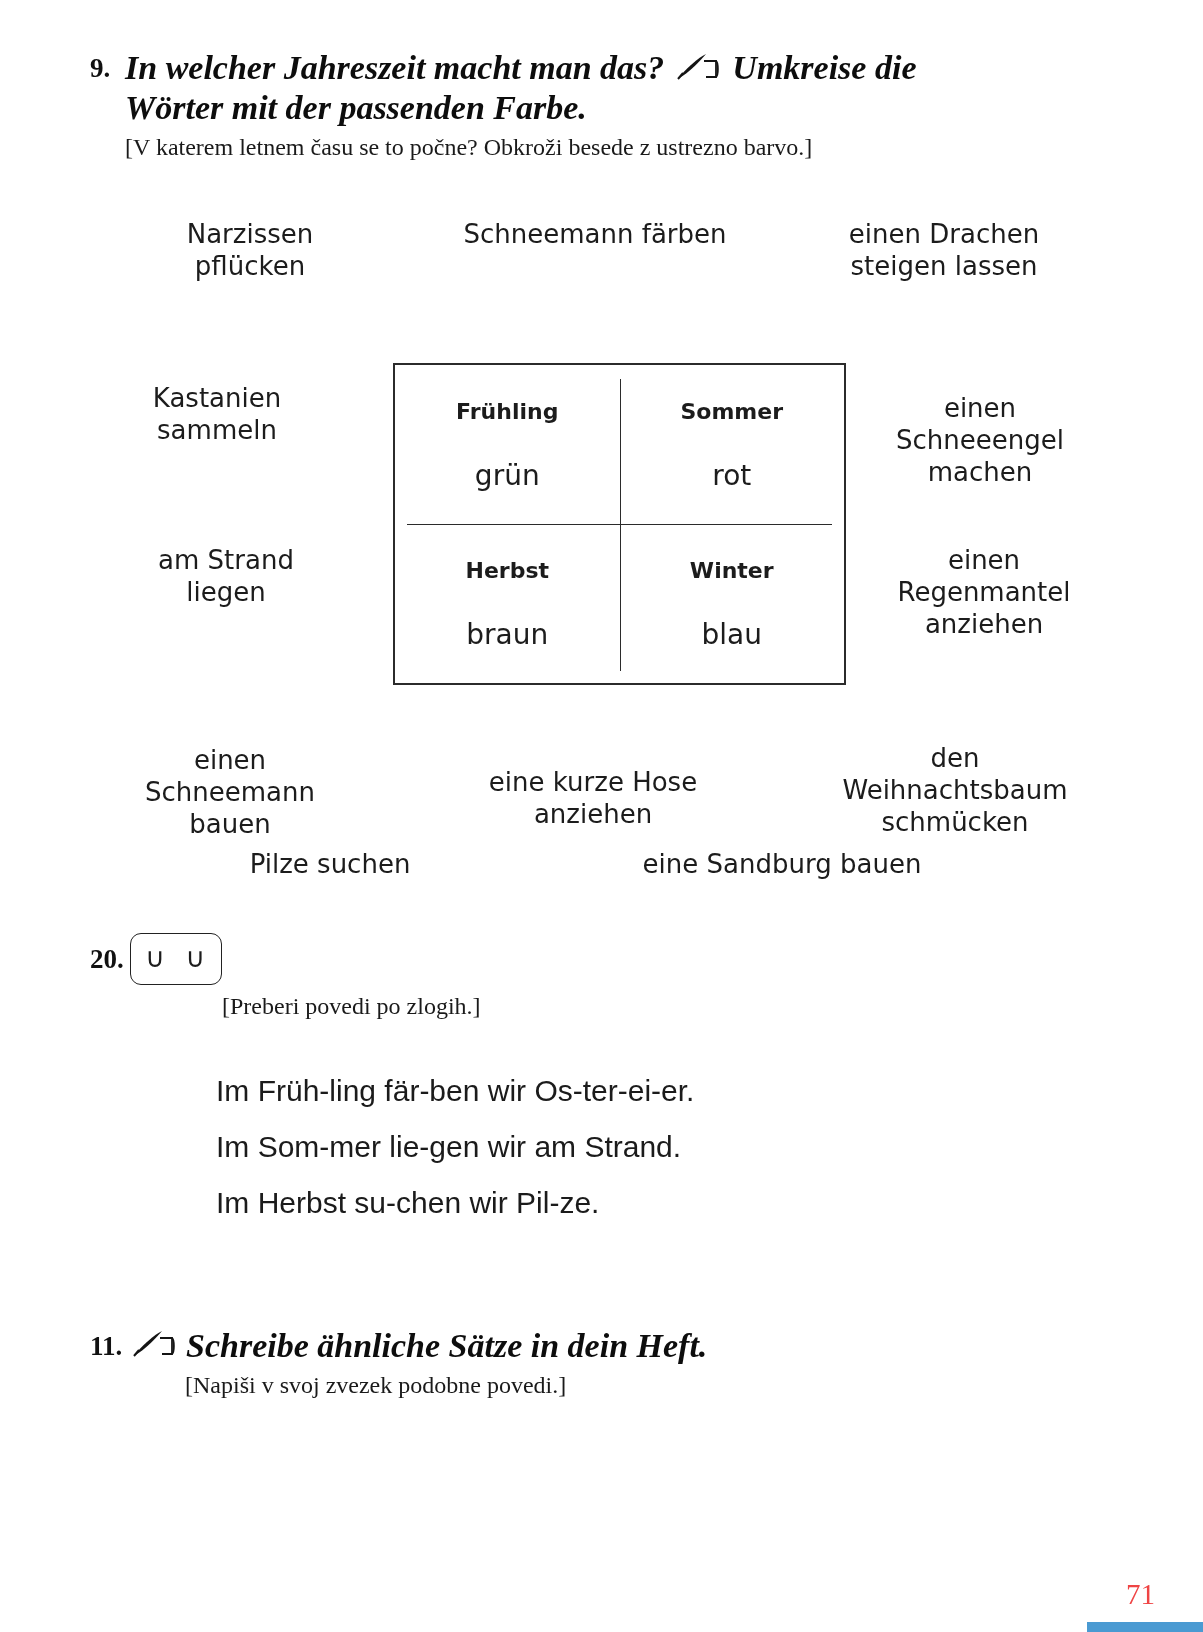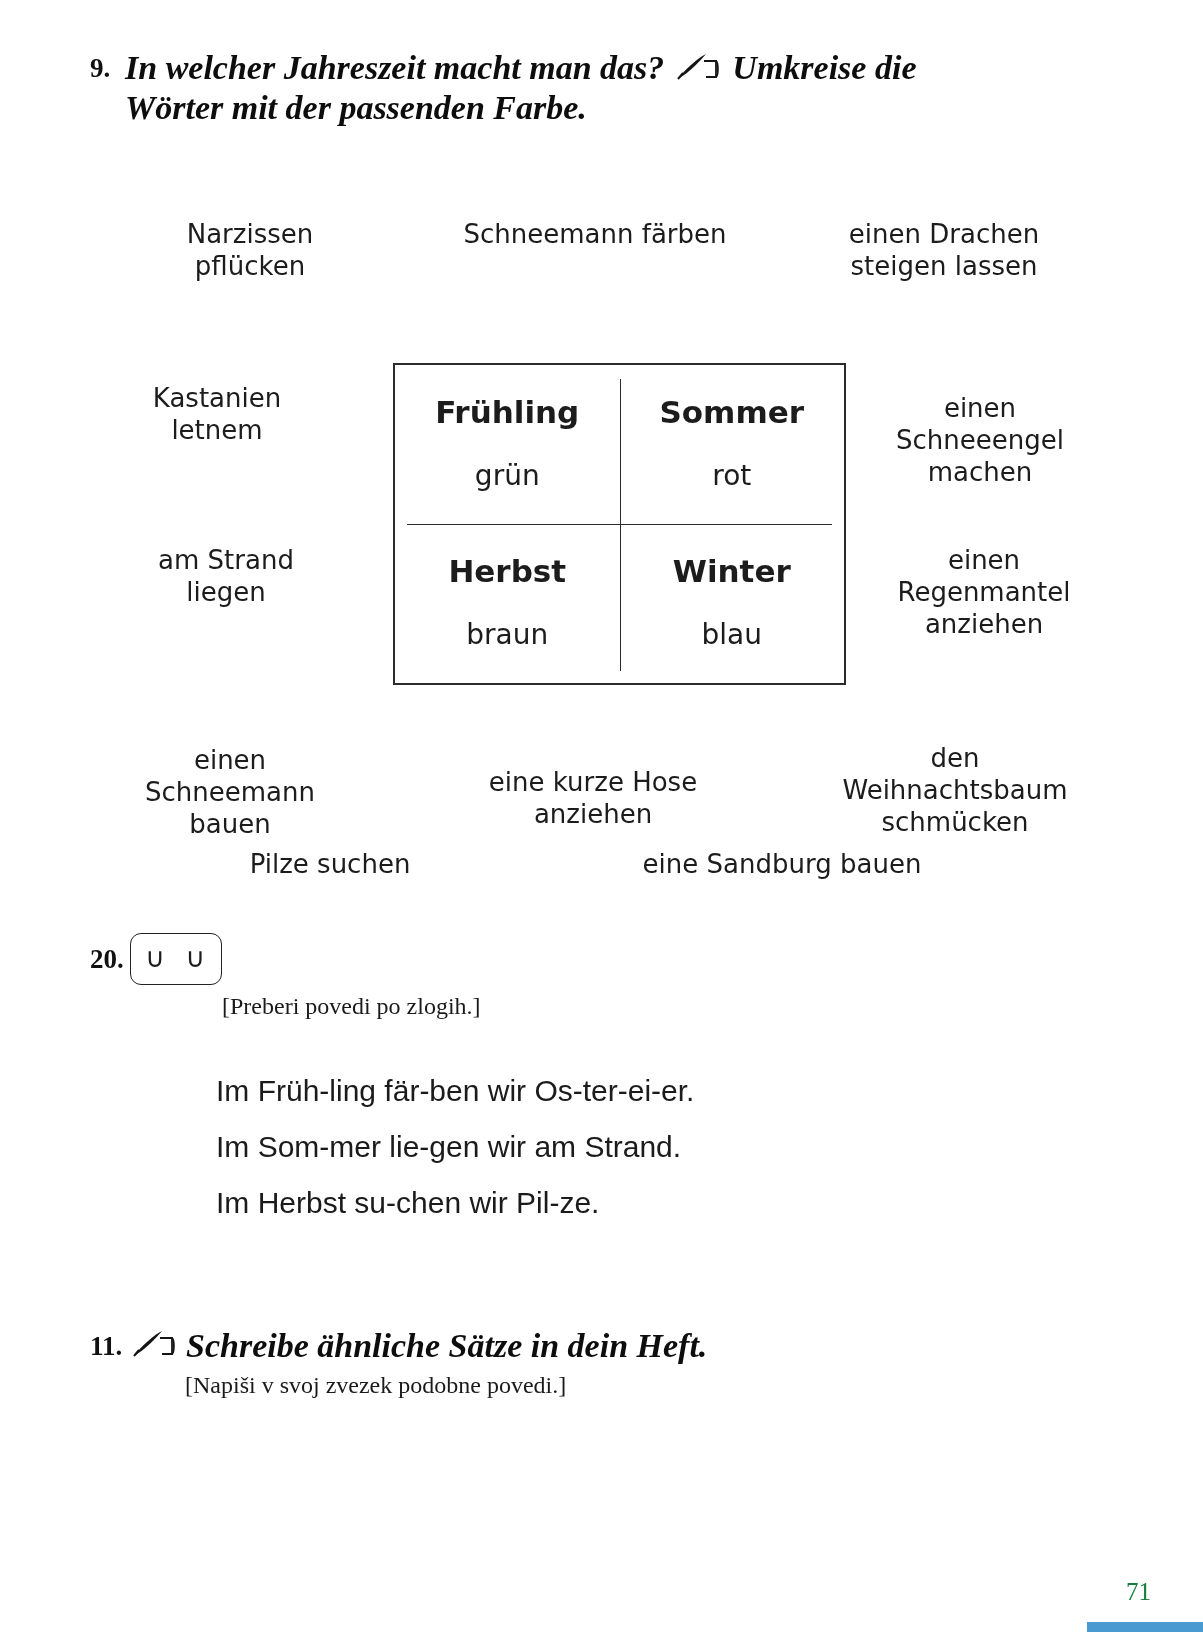--- a/index.html
+++ b/index.html
@@ -61,21 +61,21 @@
     position: absolute; inset: 0;
     display: grid;
     grid-template-columns: 1fr 1fr;
     grid-template-rows: 1fr 1fr;
   }
   .season-cell {
     display: flex; flex-direction: column; align-items: center;
     padding-top: 27px;
     font-family: "DejaVu Sans", sans-serif;
   }
-  .season-name { font-size: 31px; font-weight: bold; color: #1c1c1c; line-height: 40px; }
+  .season-name { font-size: 22px; font-weight: bold; color: #1c1c1c; line-height: 40px; }
   .season-color { font-size: 28px; color: #1c1c1c; line-height: 36px; margin-top: 26px; }
 
   
   .ex10-row { display: flex; align-items: center; }
   .ex10-row .ex-num { width: 40px; }
   .syllable-box {
     border: 1.7px solid #222;
     border-radius: 11px;
     height: 52px; min-width: 76px;
     display: flex; align-items: center; justify-content: center;
@@ -91,51 +91,52 @@
   .sentences {
     position: absolute; left: 216px; top: 1072px;
     font-family: "Liberation Sans", sans-serif;
     font-size: 30px; color: #1b1b1b;
   }
   .sentence { height: 56px; line-height: 38px; }
 
   
   .page-number {
     position: absolute; left: 1126px; top: 1578px;
-    font-size: 25px; color: #15803d;
+    font-size: 29px; color: #ef4444;
   }
   .footer-bar {
     position: absolute; right: 0; bottom: 0;
     width: 116px; height: 10px;
   }
 </style>
 </head>
 <body>
 
 <div class="exercise" style="top:50px; width:870px;">
   <div class="ex-head">
     <div class="ex-num">9.</div>
     <div class="ex-title" style="width:820px;"><span>In welcher Jahreszeit macht man das?</span><span class="pen-icon-wrap"><svg width="48" height="32" viewBox="0 0 48 32">
           <path d="M4 28 L10 24 C16 20 26 10 32 3 C24 7 14 16 8 23 Z" fill="#141414"></path>
           <path d="M4 28 L9 22" stroke="#141414" stroke-width="2" fill="none"></path>
           <path d="M30 10 h12 v16 h-10" fill="none" stroke="#141414" stroke-width="1.8"></path>
           <path d="M42 10 c2.5 2 2.5 14 0 16" fill="none" stroke="#141414" stroke-width="1.8"></path>
         </svg></span><span>Umkreise die Wörter mit der passenden Farbe.</span>
     </div>
   </div>
+  <div class="ex-translation" style="margin-left:35px;">[V katerem letnem času se to počne? Obkroži besede z ustrezno barvo.]</div>
 </div>
 
 <div>
   <div class="phrase" style="left:250px; top:218px;">Narzissen
 pflücken</div>
   <div class="phrase" style="left:595px; top:218px;">Schneemann färben</div>
   <div class="phrase" style="left:944px; top:218px;">einen Drachen
 steigen lassen</div>
   <div class="phrase" style="left:217px; top:382px;">Kastanien
-letnem</div>
+sammeln</div>
   <div class="phrase" style="left:980px; top:392px;">einen
 Schneeengel
 machen</div>
   <div class="phrase" style="left:226px; top:544px;">am Strand
 liegen</div>
   <div class="phrase" style="left:984px; top:544px;">einen
 Regenmantel
 anziehen</div>
   <div class="phrase" style="left:230px; top:744px;">einen
 Schneemann

